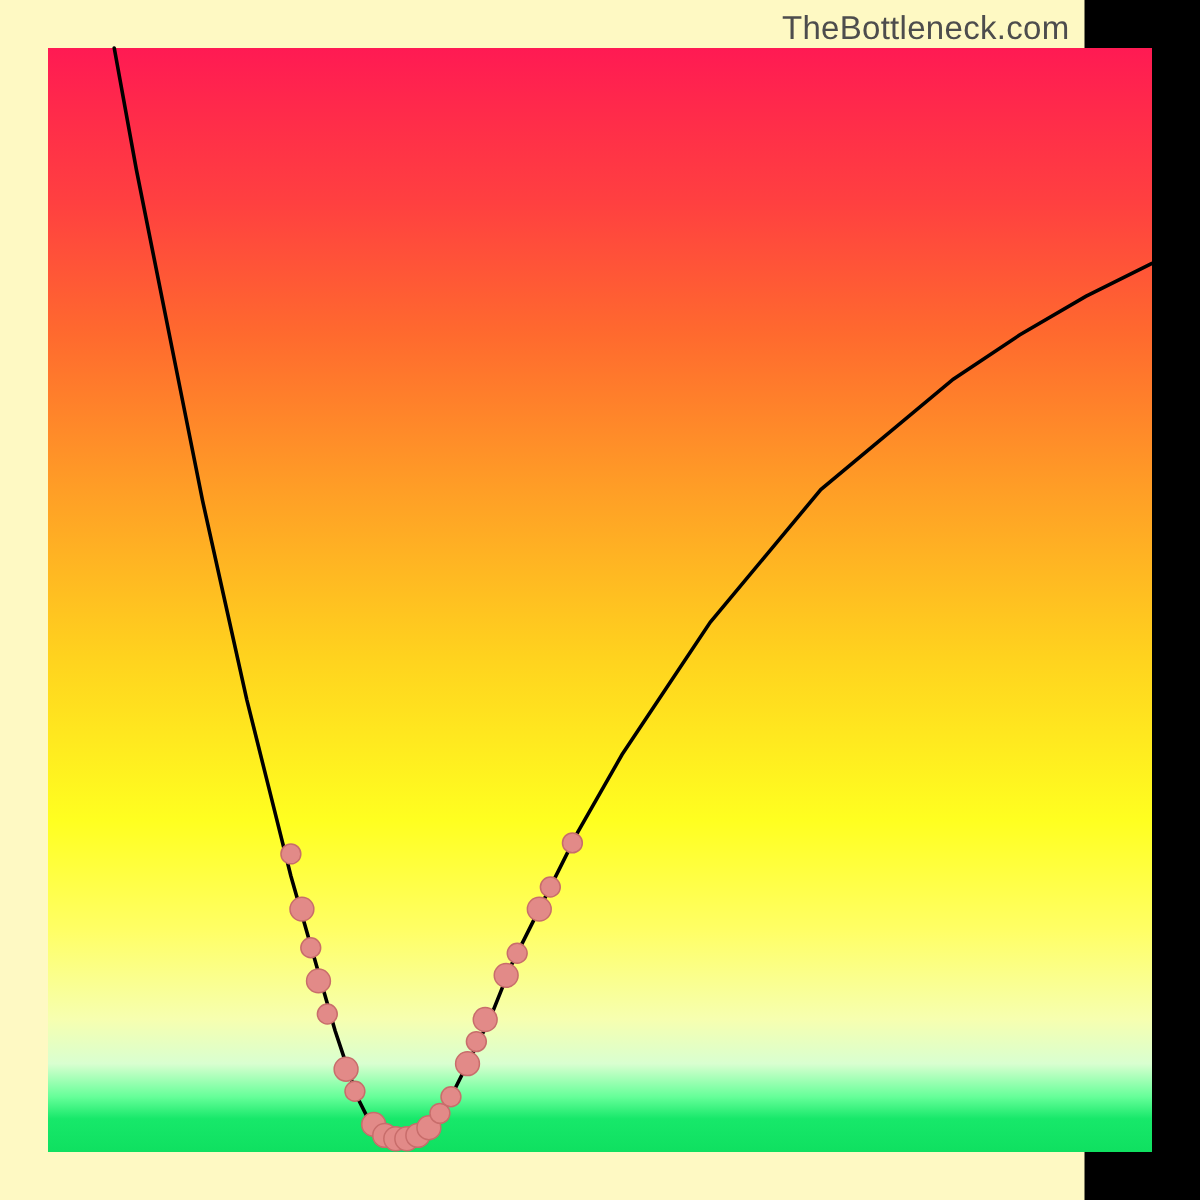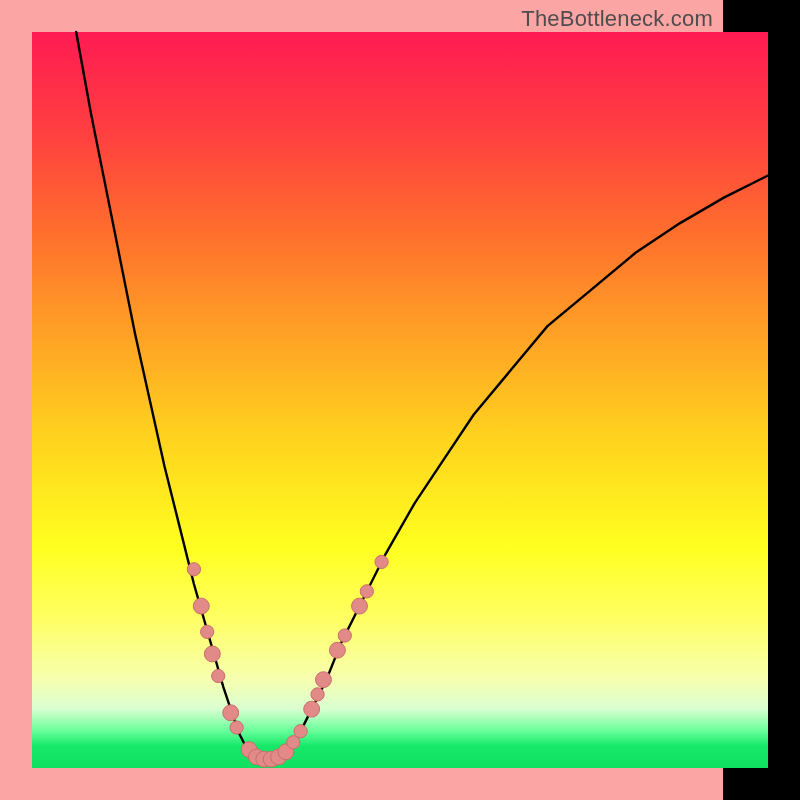--- a/index.html
+++ b/index.html
@@ -8,21 +8,21 @@
     width: 800px;
     height: 800px;
     overflow: hidden;
     background: #000;
     font-family: Arial, Helvetica, sans-serif;
   }
   .frame {
     position: absolute;
     top: 0; left: 0;
     width: 723px; height: 800px;
-    background: #fca5a5;
+    background: #fef9c3;
   }
   .plot {
     position: absolute;
     top: 32px;
     left: 32px;
     width: 736px;
     height: 736px;
     
     background: linear-gradient(to bottom,
       #ff1a53 0%,

